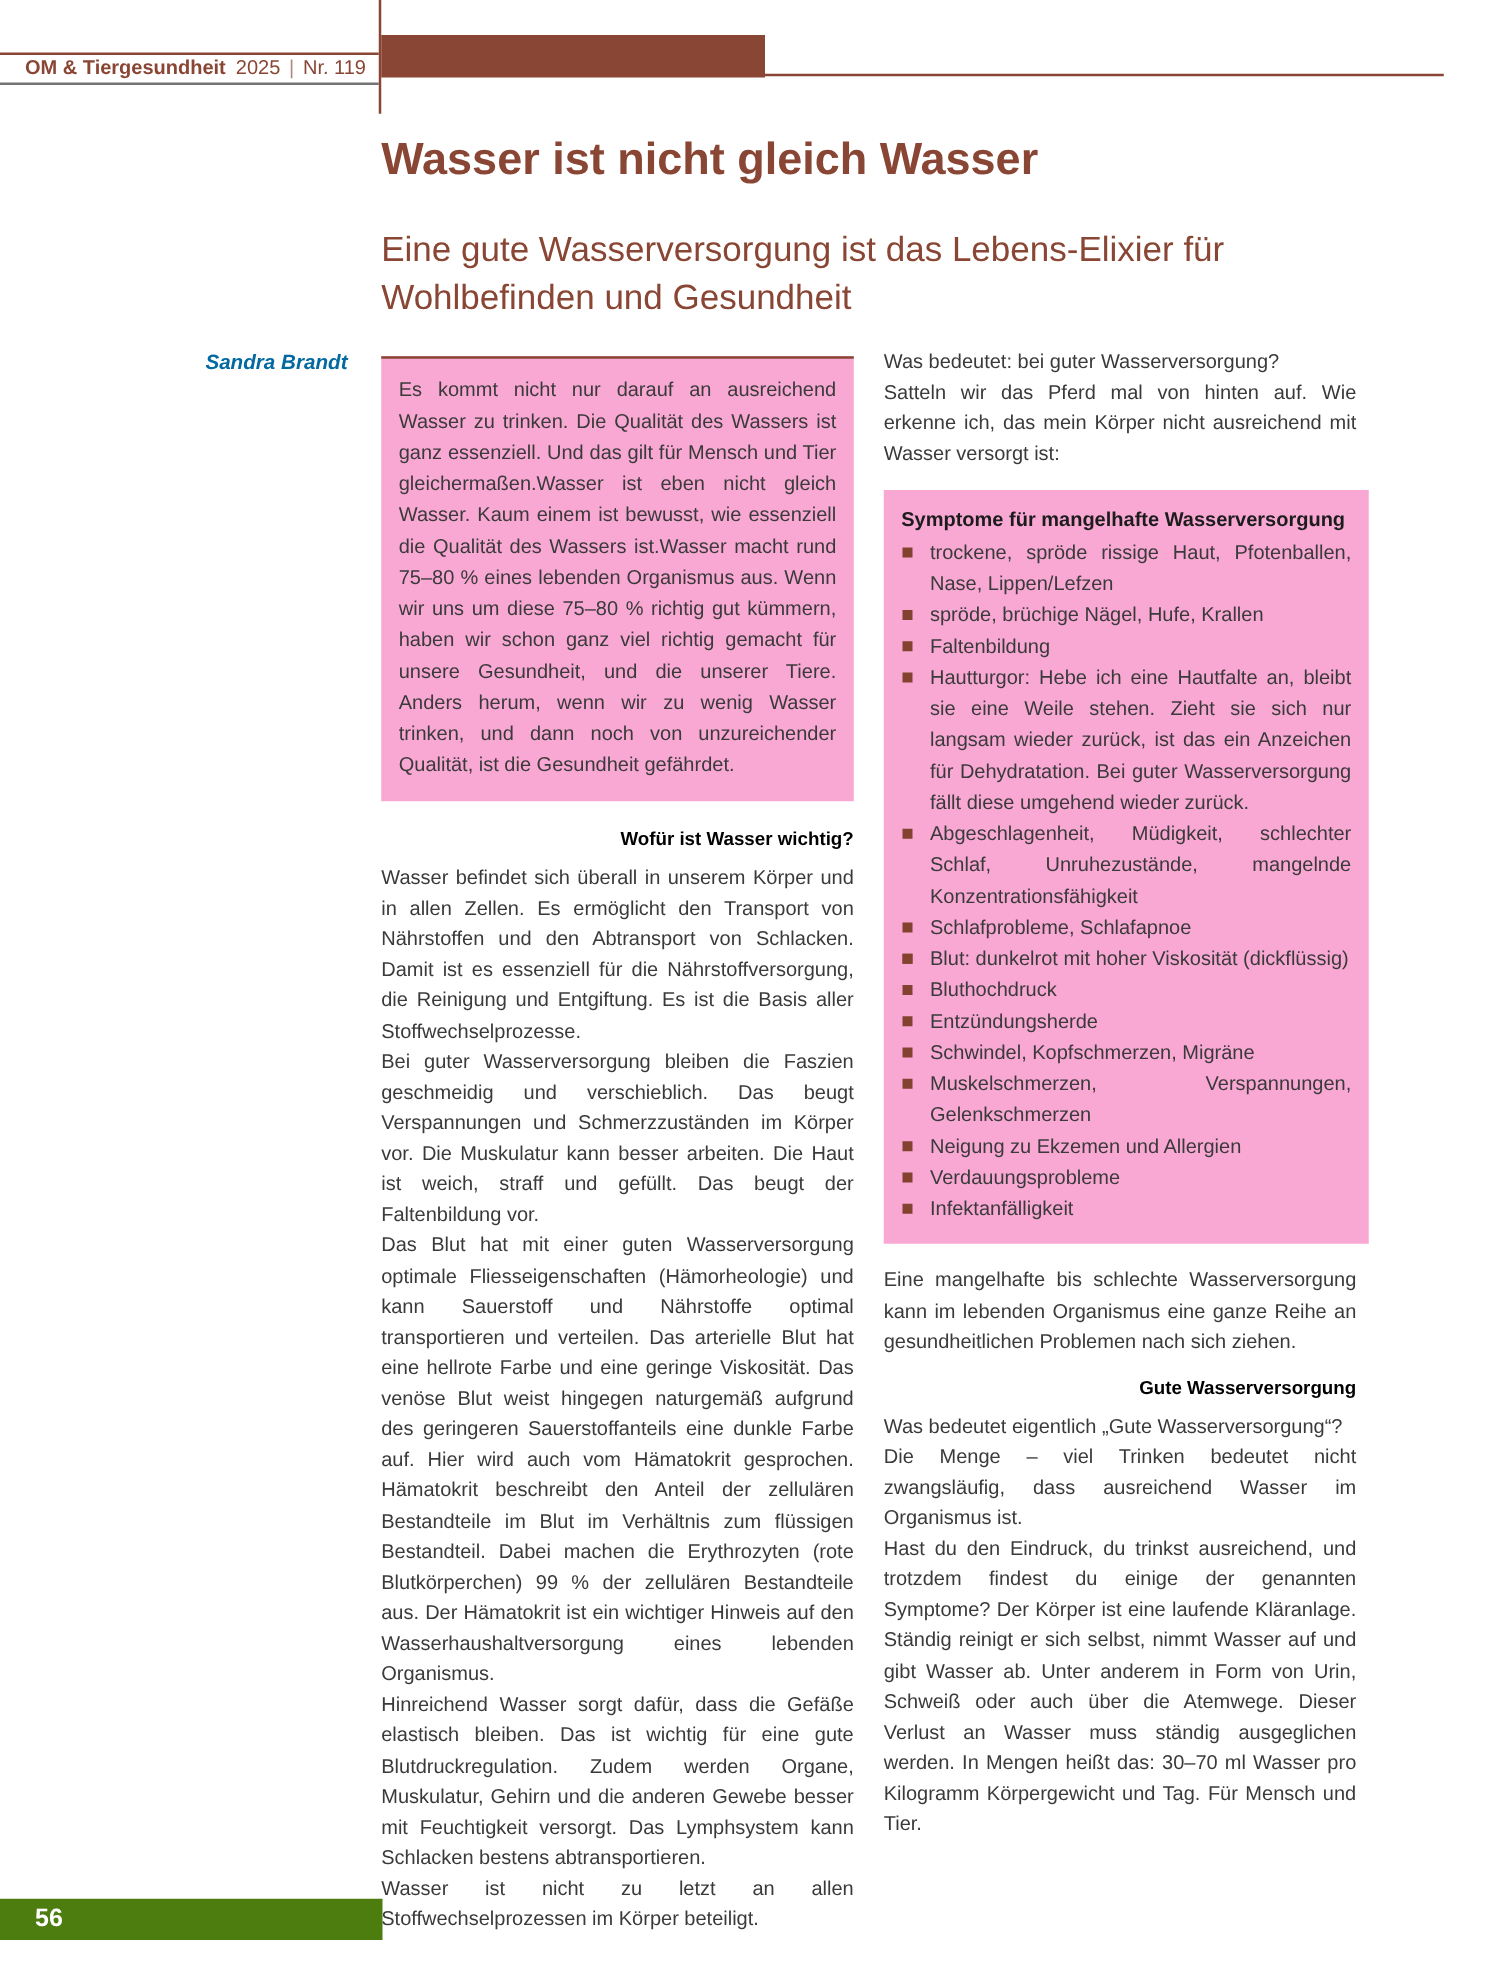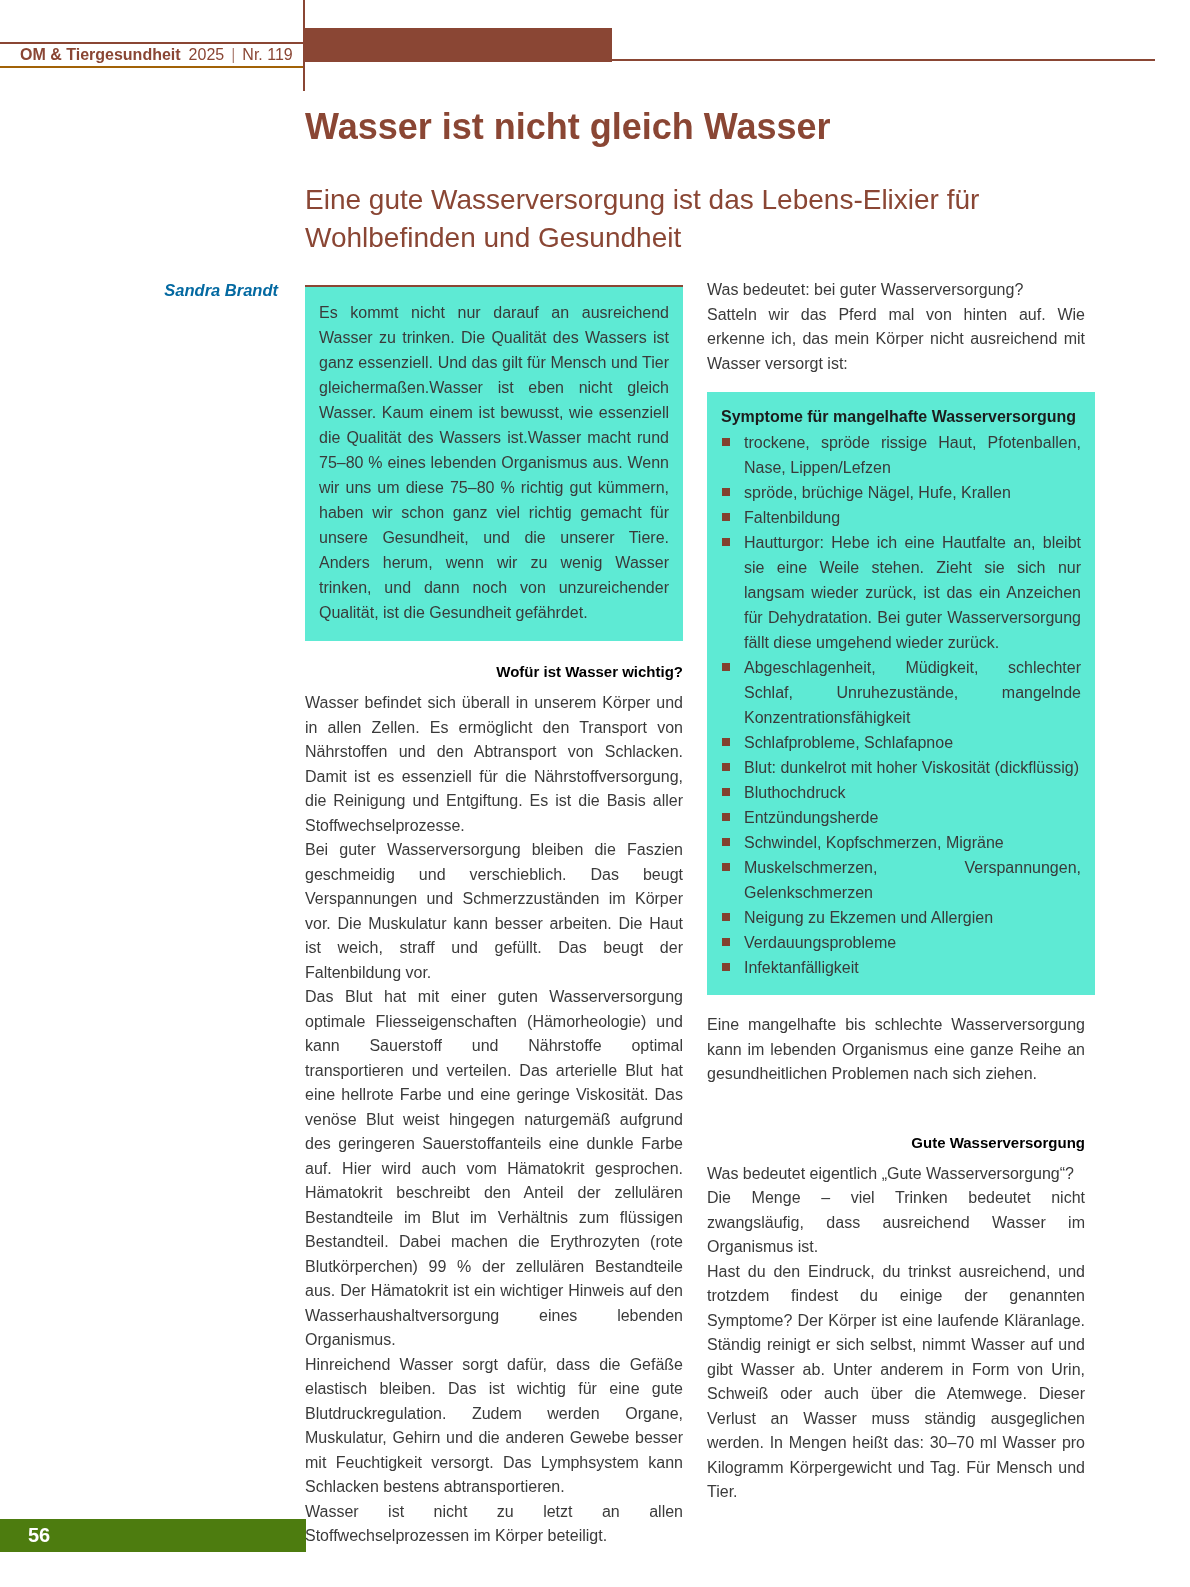--- a/index.html
+++ b/index.html
@@ -4,21 +4,21 @@
 <style>
   html,body { margin:0; padding:0; background:#ffffff; }
   .page {
     position:relative; width:1190px; height:1587px; background:#ffffff;
     font-family:"Liberation Sans", sans-serif; color:#3a3a3a; overflow:hidden;
   }
   
   .v-rule { position:absolute; left:303px; top:0; width:2px; height:91px; background:#8a4634; }
   .issue-strip {
     position:absolute; left:0; top:42px; width:303px; height:26px;
-    border-top:2px solid #8a4634; border-bottom:2px solid #a16207;
+    border-top:2px solid #8a4634; border-bottom:2px solid #737373;
     display:flex; align-items:center; padding-left:20px; box-sizing:border-box;
     color:#8a4634; font-size:16px; white-space:nowrap;
   }
   .issue-strip .journal { font-weight:bold; margin-right:8px; }
   .issue-strip .sep { margin:0 7px; opacity:.65; font-weight:300; }
   .accent-bar { position:absolute; left:305px; top:28px; width:307px; height:34px; background:#8a4634; }
   .header-rule { position:absolute; left:612px; top:59px; width:543px; height:2px; background:#8a4634; }
   
   .title {
     position:absolute; left:305px; top:106px; width:800px;
@@ -31,36 +31,36 @@
   .author {
     position:absolute; left:60px; top:281px; width:218px; text-align:right;
     color:#0369a1; font-size:16.5px; font-weight:bold; font-style:italic;
   }
   
   .col { position:absolute; width:378px; font-size:16px; line-height:24.5px; text-align:justify; }
   .col-left  { left:305px; top:285px; }
   .col-right { left:707px; top:278px; }
   p { margin:0; }
   .box {
-    background:#5eead4; box-sizing:border-box; text-align:justify;
+    background:#f9a8d4; box-sizing:border-box; text-align:justify;
   }
   .intro-box { border-top:2px solid #8a4634; padding:13px 14px 16px 14px; line-height:25px; }
   .sec-heading {
     color:#000000; font-size:15px; font-weight:bold; line-height:24px;
     margin-top:19px; margin-bottom:7px; text-align:right;
   }
   .symptom-box { margin-top:16px; margin-right:-10px; padding:12px 14px 15px 14px; line-height:25px; }
   .symptom-title { font-weight:bold; color:#1c1c1c; text-align:left; margin-bottom:1px; }
   ul.symptoms { list-style:none; margin:0; padding:0; }
   ul.symptoms li { position:relative; padding-left:23px; text-align:justify; }
   ul.symptoms .sq {
     position:absolute; left:1px; top:8px; width:8px; height:8px; background:#83412f;
   }
   .after-box { margin-top:18px; }
-  .gap-top { margin-top:44px; }
+  .gap-top { margin-top:12px; }
   
   .page-bar {
     position:absolute; left:0; top:1519px; width:306px; height:33px; background:#4d7c0f;
     color:#ffffff; font-size:20px; font-weight:bold; line-height:33px;
     padding-left:28px; box-sizing:border-box;
   }
 </style>
 </head>
 <body>
 

